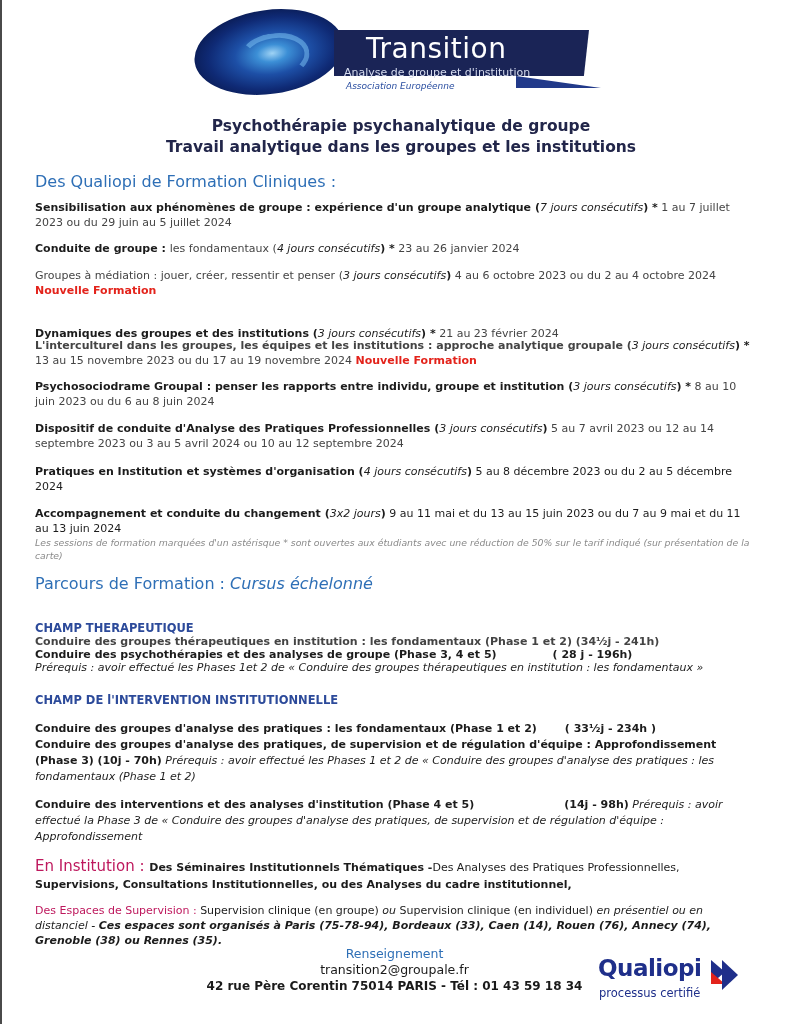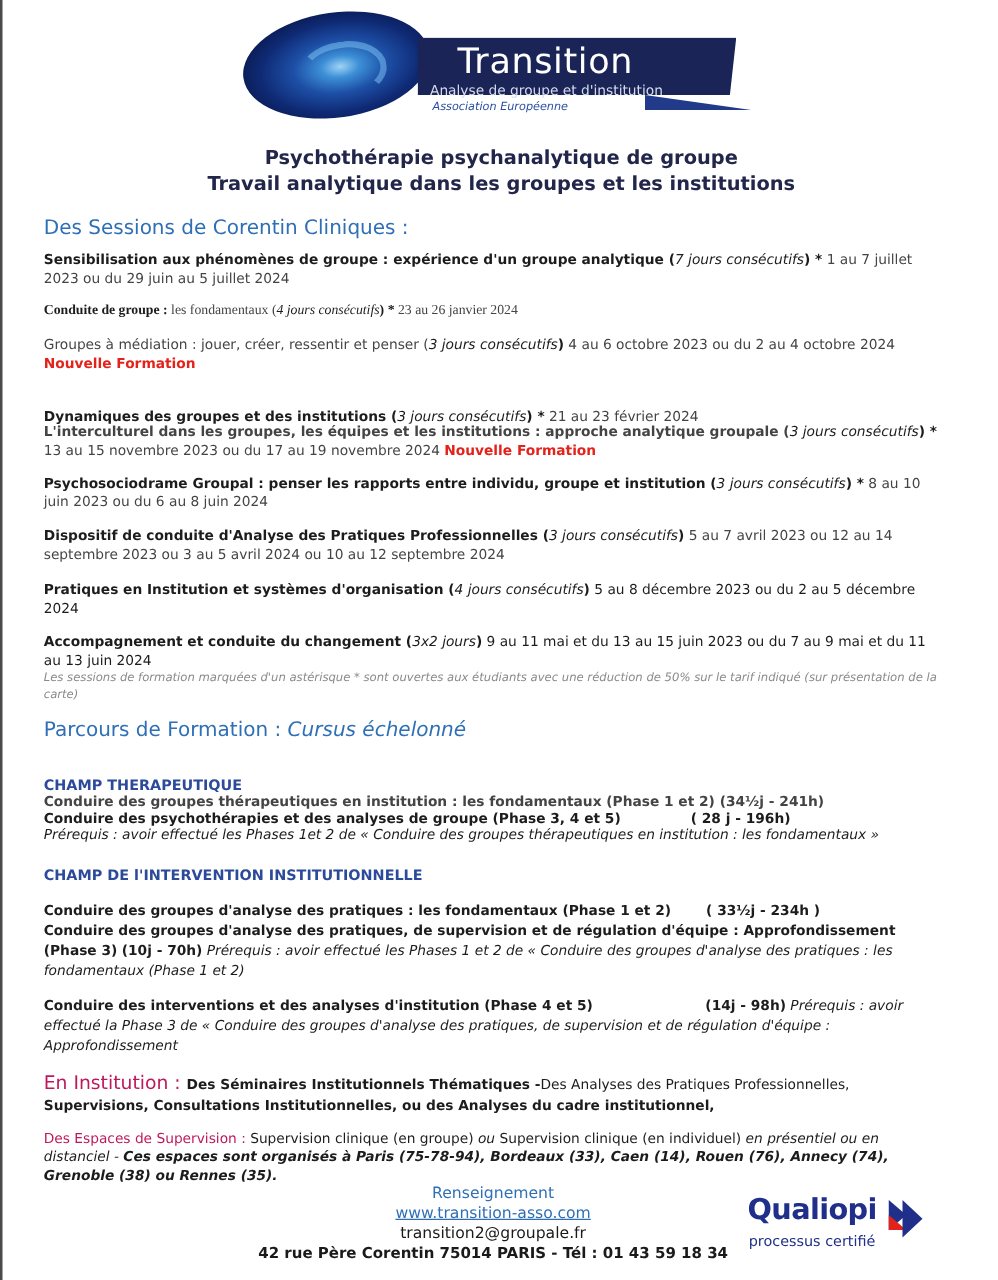--- a/index.html
+++ b/index.html
@@ -61,27 +61,27 @@
   <div class="band"></div>
   <div class="band2"></div>
   <div class="brand">Transition</div>
   <div class="sub">Analyse de groupe et d'institution</div>
   <div class="assoc">Association Européenne</div>
 </div>
 
 <div class="abs title" style="top:117px;">Psychothérapie psychanalytique de groupe</div>
 <div class="abs title" style="top:138px;">Travail analytique dans les groupes et les institutions</div>
 
-<div class="abs h-blue" style="left:33px; top:172px;">Des Sessions de Corentin Cliniques :</div>
+<div class="abs h-blue" style="left:33px; top:172px;">Des Qualiopi de Formation Cliniques :</div>
 
 <div class="abs para" style="top:200px;">
   <span class="b">Sensibilisation aux phénomènes de groupe : expérience d'un groupe analytique (</span><span class="i">7 jours consécutifs</span><span class="b">) *</span><span class="g"> 1 au 7 juillet 2023 ou du 29 juin au 5 juillet 2024</span>
 </div>
 
-<div class="abs para" style="top:241px;font-family:Liberation Serif, serif;">
+<div class="abs para" style="top:241px;">
   <span class="b">Conduite de groupe : </span><span class="g">les fondamentaux (</span><span class="i">4 jours consécutifs</span><span class="b">) *</span><span class="g"> 23 au 26 janvier 2024</span>
 </div>
 
 <div class="abs para" style="top:268px;">
   <span class="g">Groupes à médiation : jouer, créer, ressentir et penser (</span><span class="i">3 jours consécutifs</span><span class="b">)</span><span class="g"> 4 au 6 octobre 2023 ou du 2 au 4 octobre 2024 </span><span class="red">Nouvelle Formation</span>
 </div>
 
 <div class="abs para" style="top:306px;margin-top:20px;">
   <span class="b">Dynamiques des groupes et des institutions (</span><span class="i">3 jours consécutifs</span><span class="b">) *</span><span class="g"> 21 au 23 février 2024</span>
 </div>
@@ -135,21 +135,20 @@
   <span class="blue-lbl" style="font-size:15px;">En Institution : </span><span class="b">Des Séminaires Institutionnels Thématiques -</span><span>Des Analyses des Pratiques Professionnelles, </span>
   <div class="b">Supervisions, Consultations Institutionnelles, ou des Analyses du cadre institutionnel,</div>
 </div>
 
 <div class="abs para" style="top:903px; line-height:15px;">
   <span class="blue-lbl">Des Espaces de Supervision : </span><span>Supervision clinique (en groupe) </span><span class="i">ou</span><span> Supervision clinique (en individuel) </span><span class="i">en présentiel ou en distanciel - </span><span class="i b">Ces espaces sont organisés à Paris (75-78-94), Bordeaux (33), Caen (14), Rouen (76), Annecy (74), Grenoble (38) ou Rennes (35).</span>
 </div>
 
 <div class="abs footer" style="top:946px;">
   <div class="renseign">Renseignement</div>
-  <div><a>www.transition-asso.com</a></div>
   <div>transition2@groupale.fr</div>
   <div class="b" style="font-size:12px;">42 rue Père Corentin 75014 PARIS - Tél : 01 43 59 18 34</div>
 </div>
 
 <div class="abs qualiopi">
   <div class="q">Qualiopi</div>
   <div class="tri1"></div>
   <div class="tri2"></div>
   <div class="tri3"></div>
   <div class="p">processus certifié</div>

